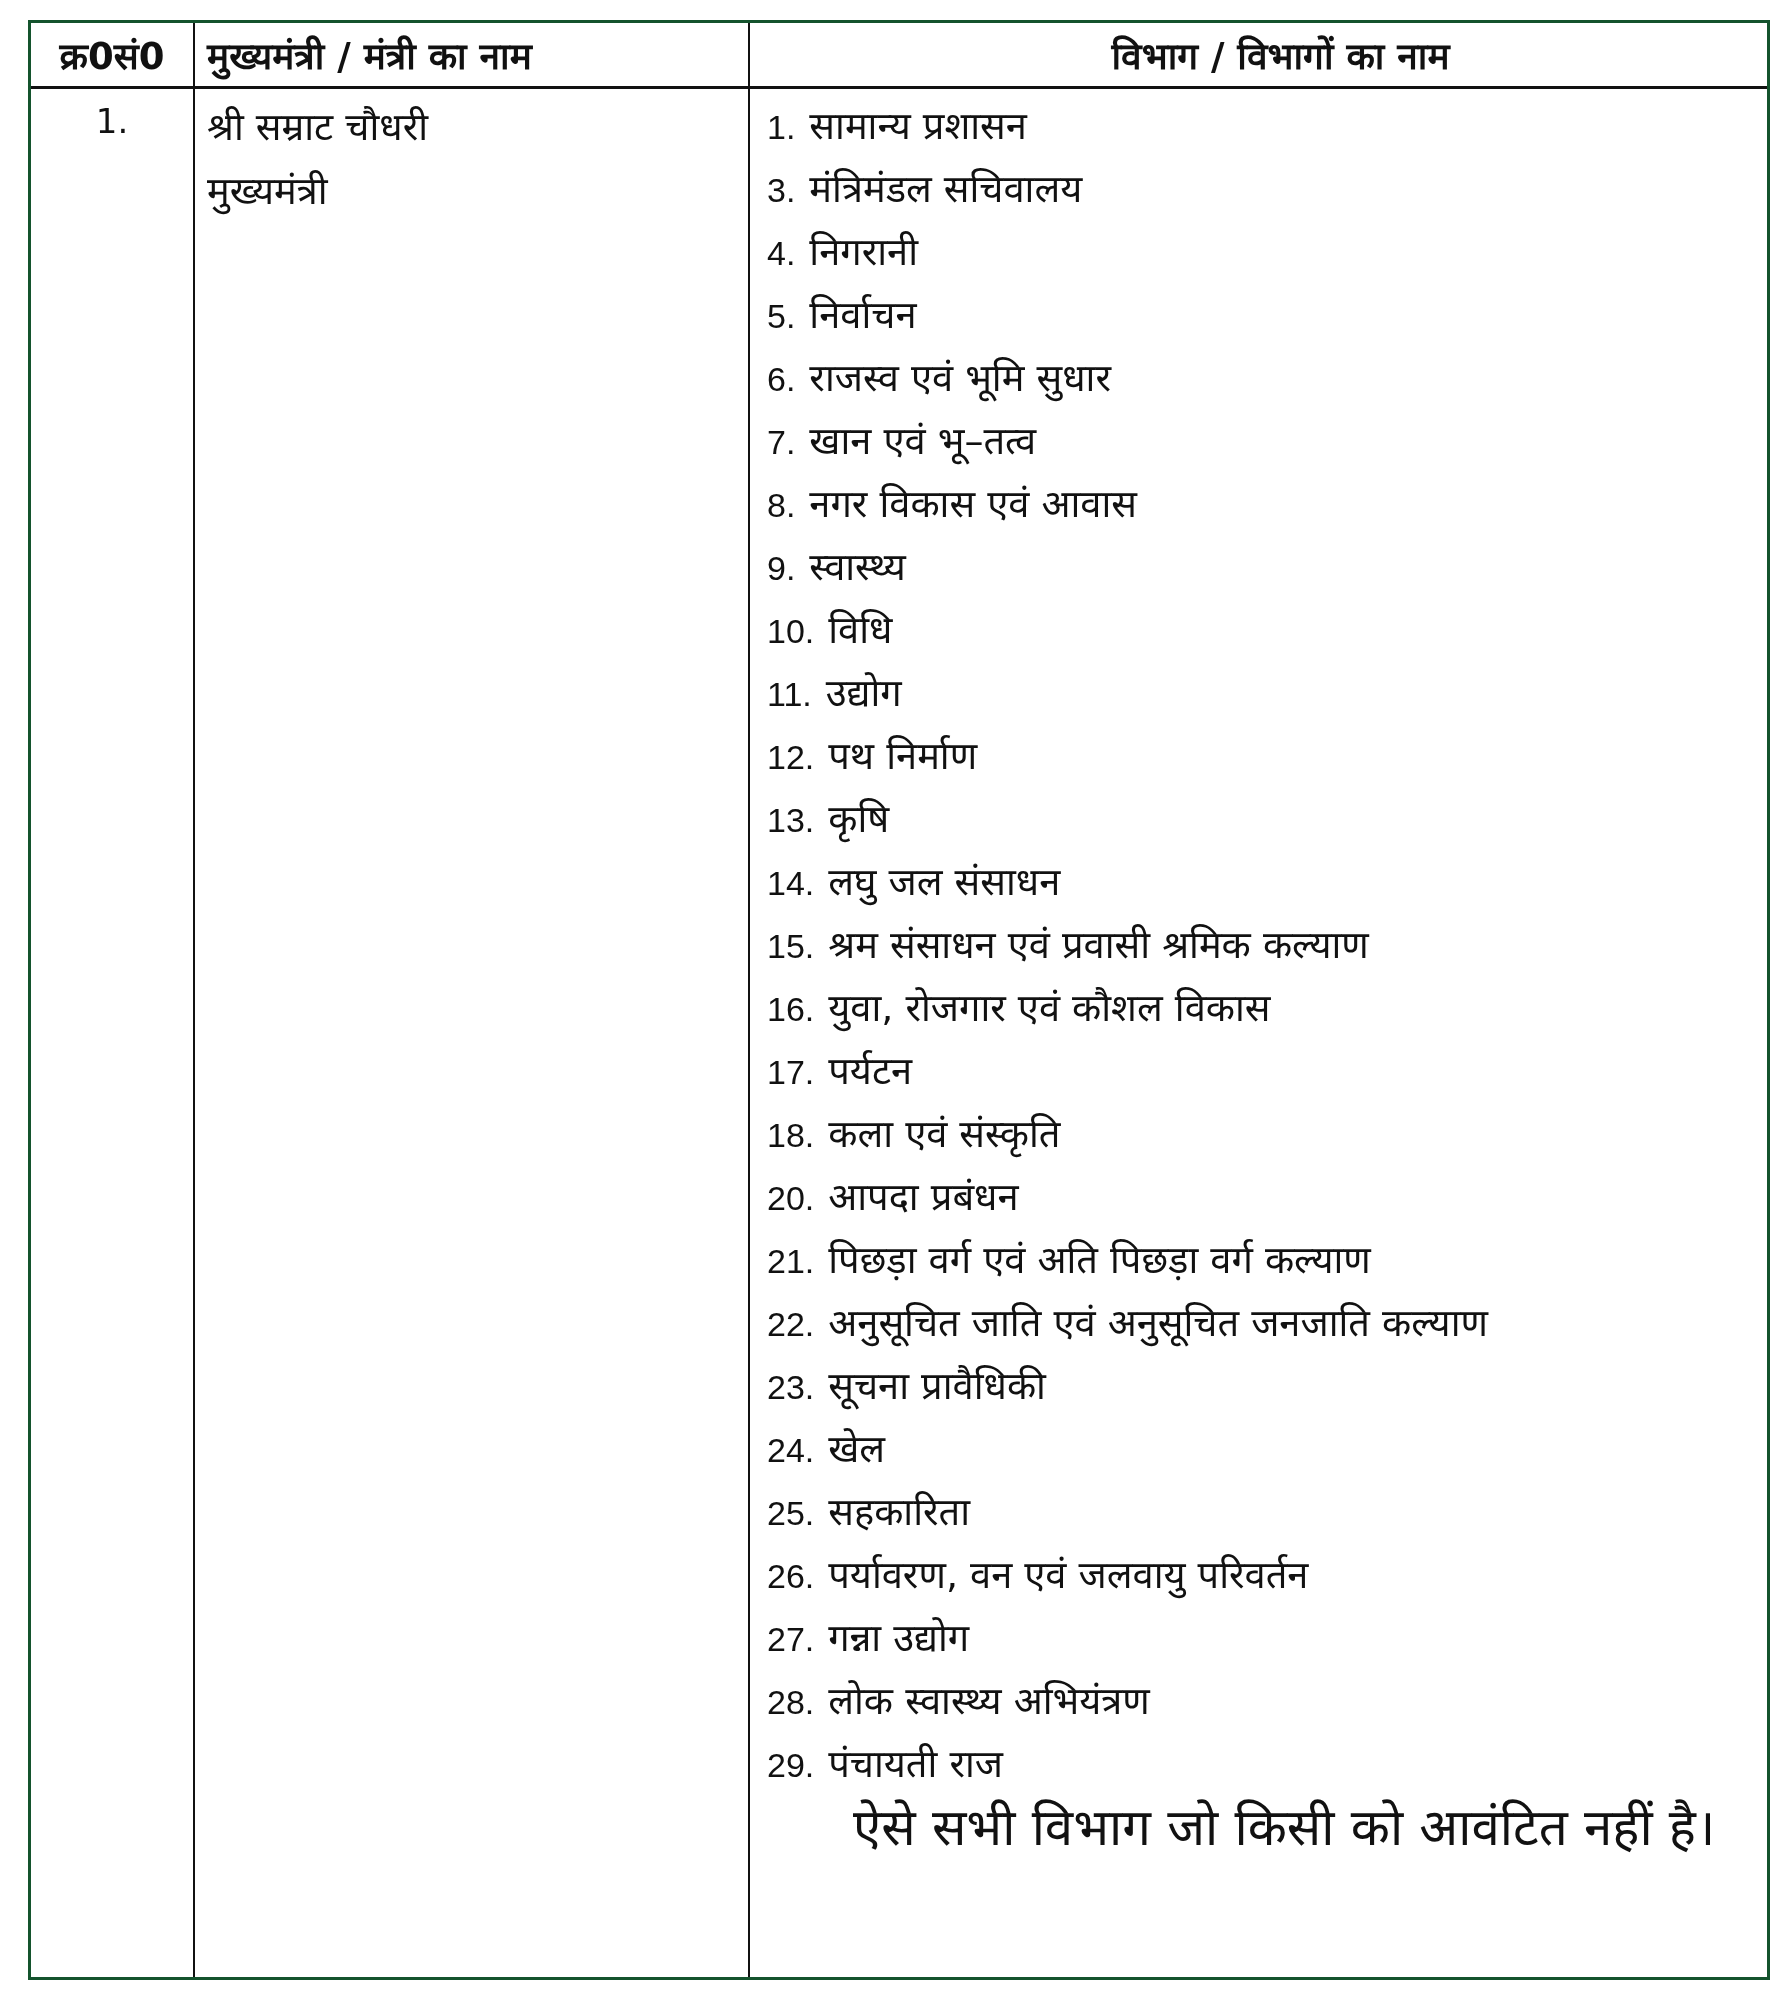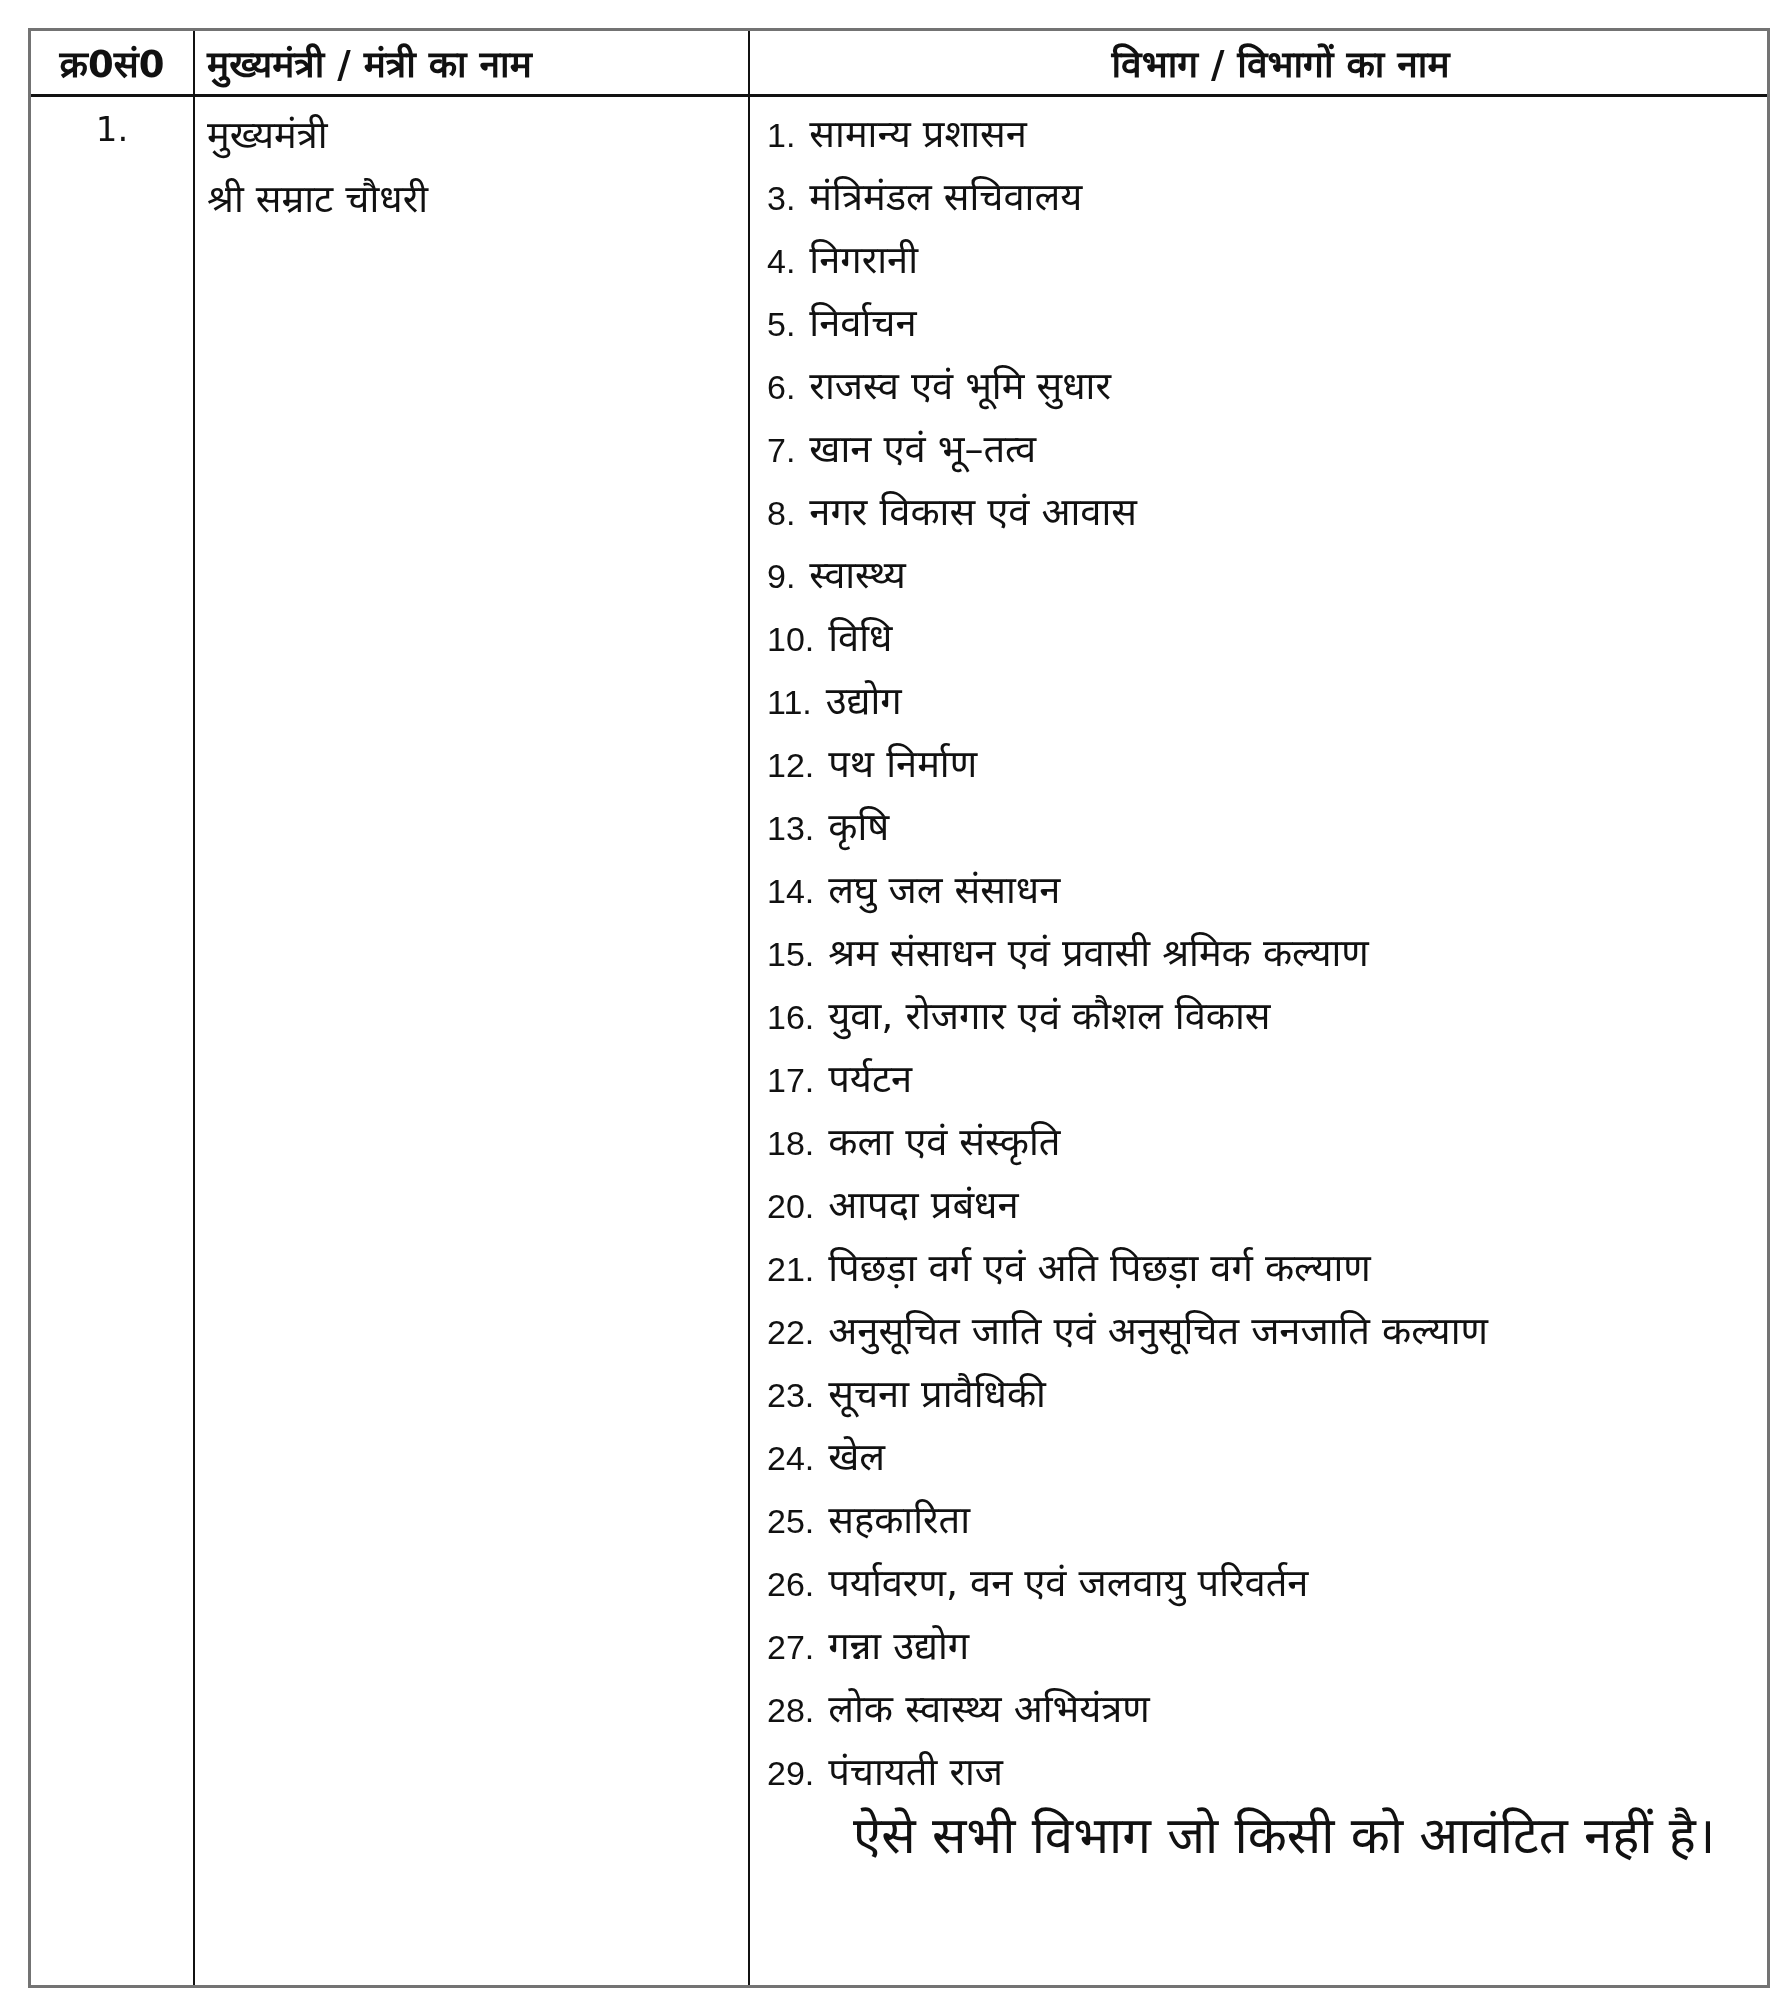--- a/index.html
+++ b/index.html
@@ -11,24 +11,24 @@
     width: 1771px;
     height: 2000px;
     position: relative;
     overflow: hidden;
     font-family: "DejaVu Sans", "Liberation Sans", sans-serif;
     color: #111111;
   }
   .doc-table {
     position: absolute;
     left: 28px;
-    top: 28px;
+    top: 20px;
     width: 1742px;
     height: 1960px;
-    border: 3px solid #737373;
+    border: 3px solid #14532d;
     box-sizing: border-box;
   }
   .header-row {
     position: absolute;
     left: 0; top: 0; right: 0;
     height: 66px;
     border-bottom: 3px solid #111;
     box-sizing: border-box;
   }
   .vline {
@@ -116,22 +116,22 @@
   <div class="header-row">
     <div class="hcell sn">क्र0सं0</div>
     <div class="hcell name">मुख्यमंत्री / मंत्री का नाम</div>
     <div class="hcell dept">विभाग / विभागों का नाम</div>
   </div>
 
   <div class="body-area">
     <div class="serial">1.</div>
 
     <div class="minister">
+      <div>श्री सम्राट चौधरी</div>
       <div>मुख्यमंत्री</div>
-      <div>श्री सम्राट चौधरी</div>
     </div>
 
     <ul class="dept-list">
       <li class="dept-item"><span class="dept-num">1.</span><span>सामान्य प्रशासन</span></li>
       <li class="dept-item"><span class="dept-num">3.</span><span>मंत्रिमंडल सचिवालय</span></li>
       <li class="dept-item"><span class="dept-num">4.</span><span>निगरानी</span></li>
       <li class="dept-item"><span class="dept-num">5.</span><span>निर्वाचन</span></li>
       <li class="dept-item"><span class="dept-num">6.</span><span>राजस्व एवं भूमि सुधार</span></li>
       <li class="dept-item"><span class="dept-num">7.</span><span>खान एवं भू–तत्व</span></li>
       <li class="dept-item"><span class="dept-num">8.</span><span>नगर विकास एवं आवास</span></li>

